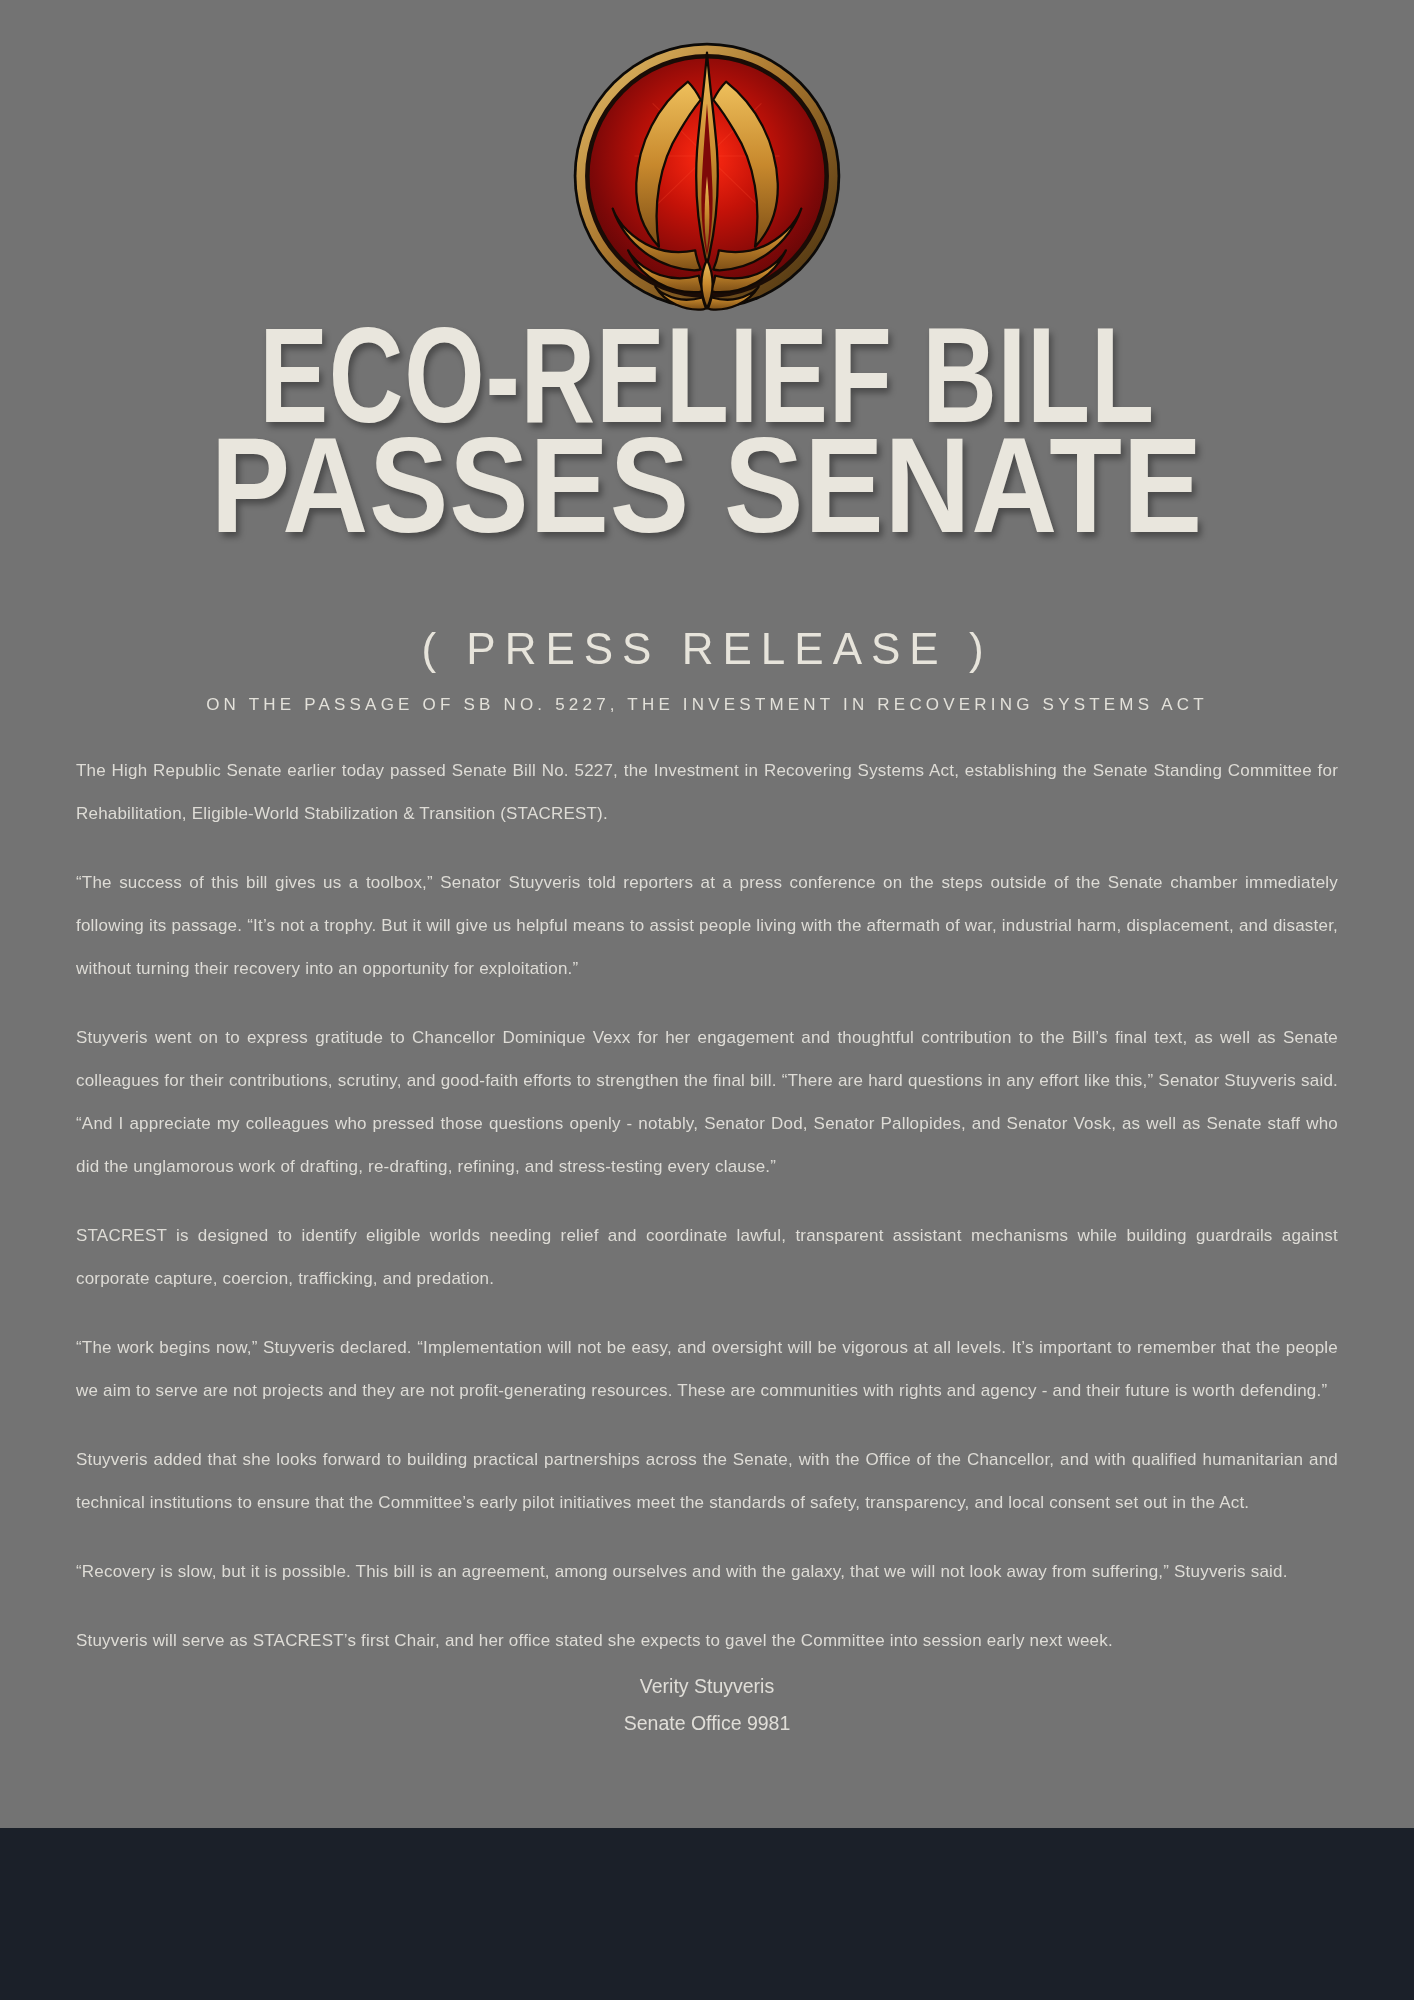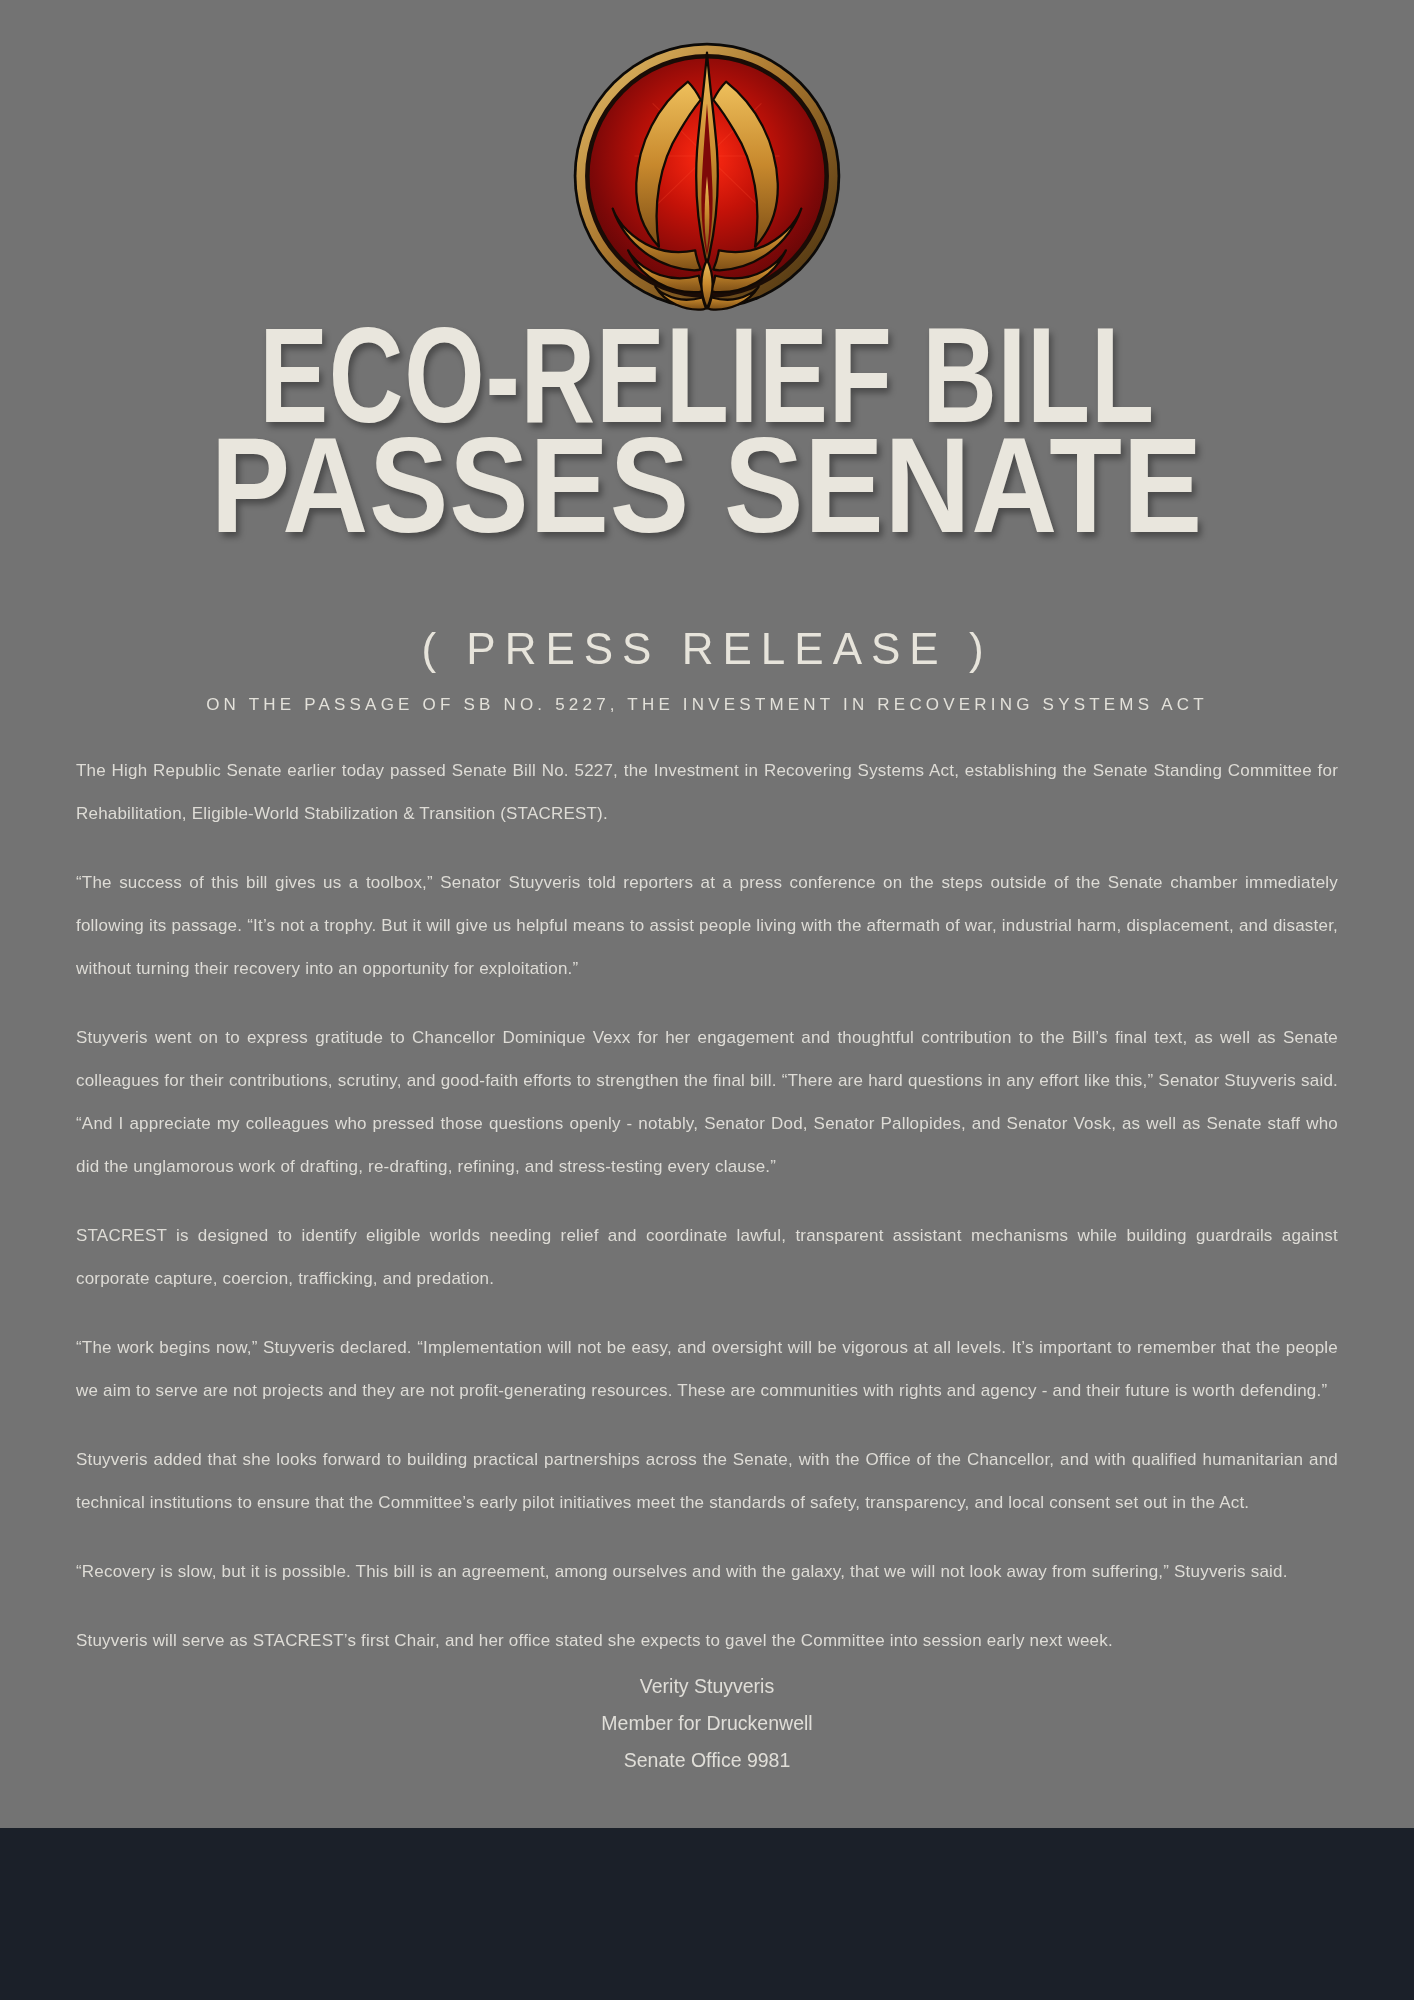--- a/index.html
+++ b/index.html
@@ -147,18 +147,17 @@
     <p>Stuyveris went on to express gratitude to Chancellor Dominique Vexx for her engagement and thoughtful contribution to the Bill’s final text, as well as Senate colleagues for their contributions, scrutiny, and good-faith efforts to strengthen the final bill. “There are hard questions in any effort like this,” Senator Stuyveris said. “And I appreciate my colleagues who pressed those questions openly - notably, Senator Dod, Senator Pallopides, and Senator Vosk, as well as Senate staff who did the unglamorous work of drafting, re-drafting, refining, and stress-testing every clause.”</p>
     <p>STACREST is designed to identify eligible worlds needing relief and coordinate lawful, transparent assistant mechanisms while building guardrails against corporate capture, coercion, trafficking, and predation.</p>
     <p>“The work begins now,” Stuyveris declared. “Implementation will not be easy, and oversight will be vigorous at all levels. It’s important to remember that the people we aim to serve are not projects and they are not profit-generating resources. These are communities with rights and agency - and their future is worth defending.”</p>
     <p>Stuyveris added that she looks forward to building practical partnerships across the Senate, with the Office of the Chancellor, and with qualified humanitarian and technical institutions to ensure that the Committee’s early pilot initiatives meet the standards of safety, transparency, and local consent set out in the Act.</p>
     <p>“Recovery is slow, but it is possible. This bill is an agreement, among ourselves and with the galaxy, that we will not look away from suffering,” Stuyveris said.</p>
     <p>Stuyveris will serve as STACREST’s first Chair, and her office stated she expects to gavel the Committee into session early next week.</p>
   </div>
 
   <div class="signature">
     <div>Verity Stuyveris</div>
-    <div>Member for Druckenwell</div>
     <div>Senate Office 9981</div>
 
   </div>
 
 </div>
 
 </body></html>

